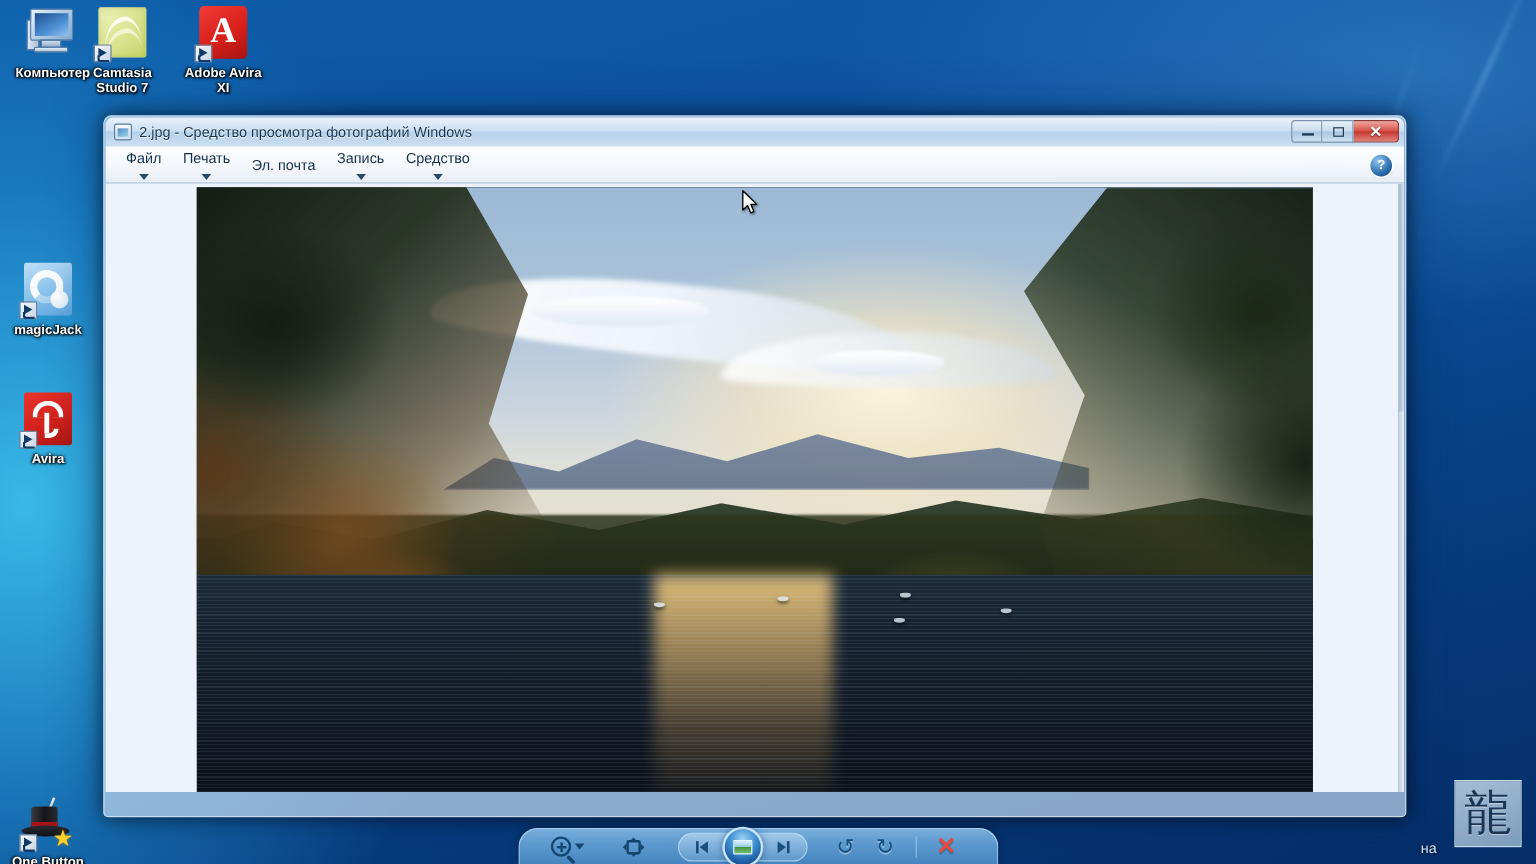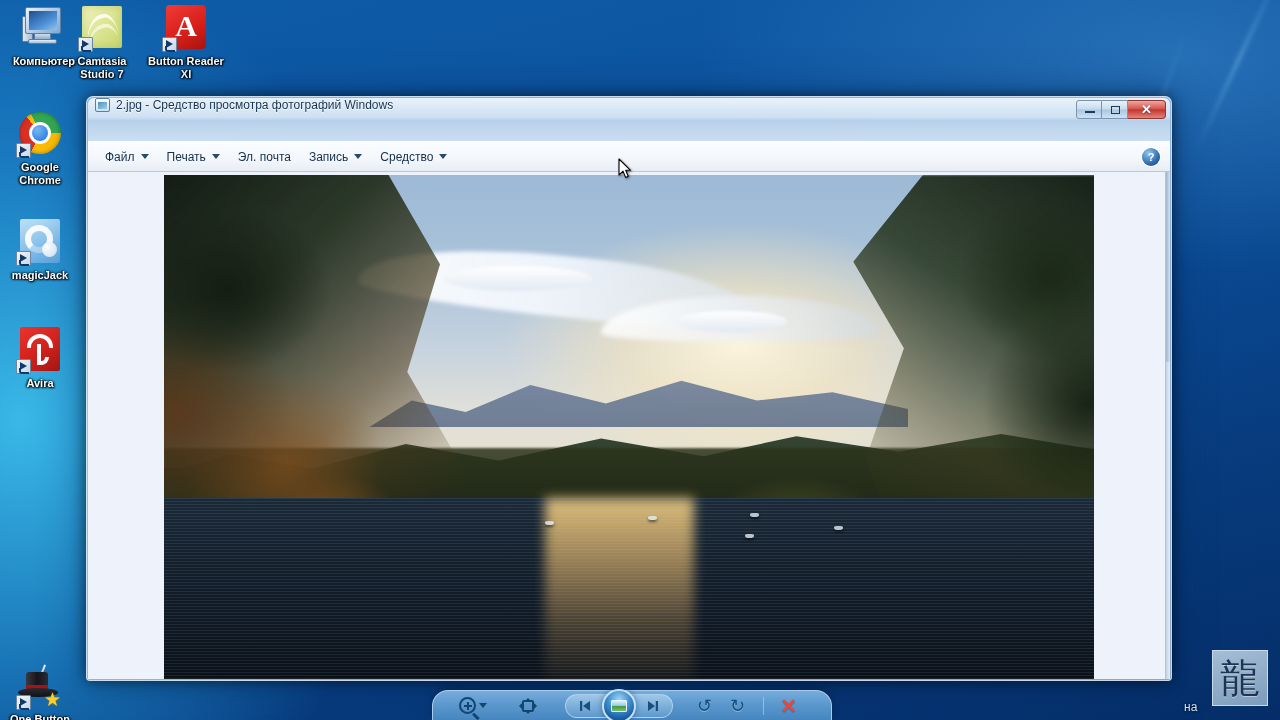--- a/index.html
+++ b/index.html
@@ -296,25 +296,25 @@
     position:absolute;
     left:86px; top:96px;
     width:1086px; height:585px;
     border-radius:7px 7px 4px 4px;
     background:rgba(190,212,236,0.72);
     border:1px solid rgba(255,255,255,0.55);
     box-shadow:0 0 14px rgba(0,0,0,.55), 0 0 40px rgba(0,40,90,.5);
     padding:1px;
   }
   .titlebar{
-    height:43px;
+    height:24px;
     position:relative;
     border-radius:6px 6px 0 0;
     background:linear-gradient(to bottom, rgba(240,247,253,.92) 0%, rgba(214,230,246,.88) 45%, rgba(188,212,237,.9) 52%, rgba(208,226,243,.92) 100%);
-    display:flex; 
+    display:flex; align-items:center;
     padding-left:7px;
     overflow:hidden;
   }
   .titlebar .ticon{
     width:15px; height:14px;
     background:linear-gradient(to bottom,#fafdff,#cfe0ef);
     border:1px solid #5d7f9e;
     border-radius:2px;
     position:relative; margin-right:6px;
     flex:0 0 auto;
@@ -365,20 +365,21 @@
     padding-left:8px;
     position:relative;
   }
   .mi{
     display:flex; align-items:center; gap:6px;
     font-size:12px; color:#15304c;
     padding:4px 9px;
     border-radius:3px;
     cursor:default;
     white-space:nowrap;
+    flex-direction:column;
   }
   .caret{
     width:0;height:0;
     border-left:4px solid transparent;
     border-right:4px solid transparent;
     border-top:5px solid #2a4a68;
   }
   .helpbtn{
     position:absolute; right:10px; top:6px;
     width:18px; height:18px; border-radius:50%;
@@ -653,32 +654,23 @@
     </div>
     <div class="lbl">Camtasia Studio 7</div>
   </div>
 
   <div class="dicon" style="left:148px;top:4px;">
     <div class="glyph ic-adobe">
       <div class="box"></div>
       <div class="a">A</div>
       <div class="shortcut"></div>
     </div>
-    <div class="lbl">Button Reader XI</div>
-  </div>
-
-  <div class="dicon" style="left:2px;top:110px;">
-    <div class="glyph ic-chrome">
-      <div class="c"></div>
-        <div class="ci"></div>
-        <div class="cii"></div>
-      <div class="shortcut"></div>
-    </div>
-    <div class="lbl">Google Chrome</div>
-  </div>
+    <div class="lbl">Adobe Avira XI</div>
+  </div>
+
 
   <div class="dicon" style="left:2px;top:326px;">
     <div class="glyph ic-avira">
       <div class="sq"></div>
         <div class="umb"></div>
         <div class="hk"></div>
         <div class="hk2"></div>
       <div class="shortcut"></div>
     </div>
     <div class="lbl">Avira</div>

